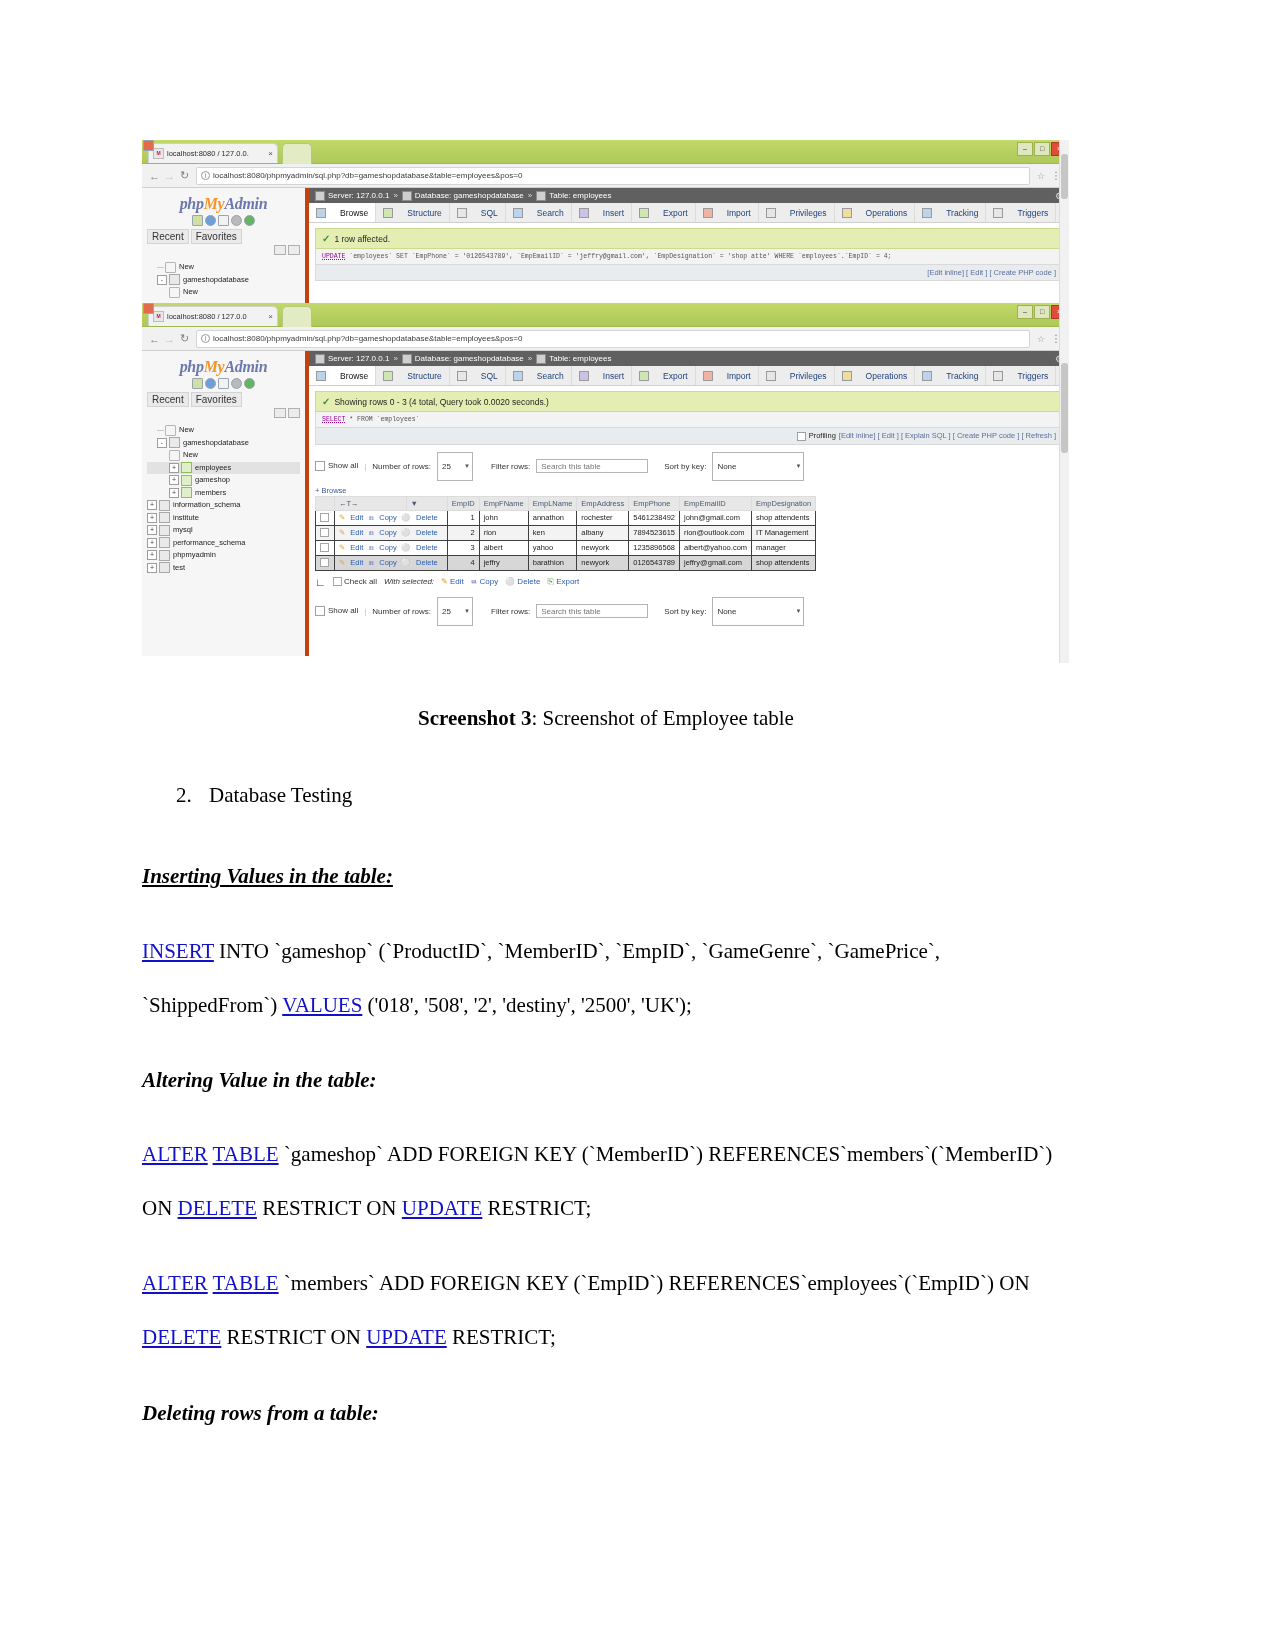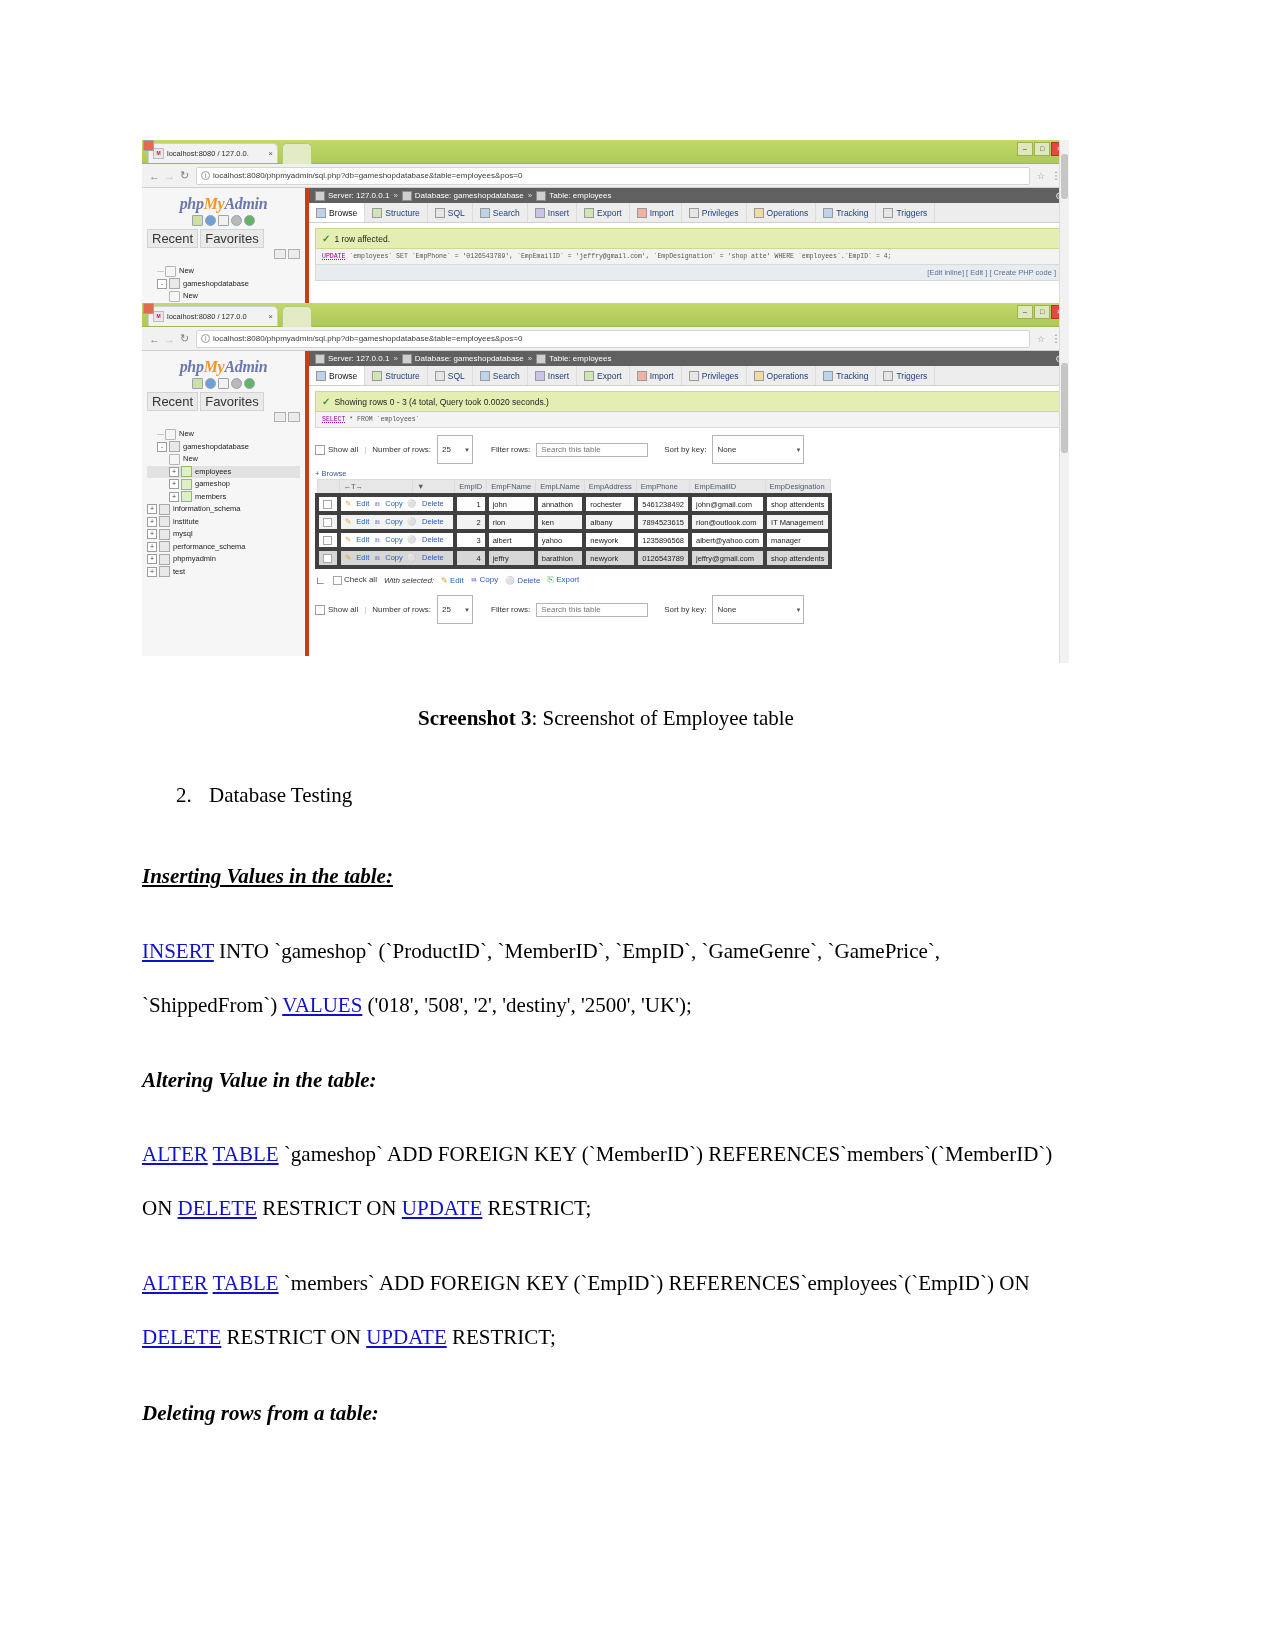--- a/index.html
+++ b/index.html
@@ -117,21 +117,21 @@
     margin: 0 1px; vertical-align: middle;
   }
   .pma-icons i.home { background: #cfe0a2; }
   .pma-icons i.doc  { background: #e36b4d; }
   .pma-icons i.glob { background: #6f9fd8; border-radius: 50%; }
   .pma-icons i.win  { background: #f2f2f2; }
   .pma-icons i.gear { background: #b9b9b9; border-radius: 50%; }
   .pma-icons i.exit { background: #63b463; border-radius: 50%; }
 
   .pma-tabsmall {
-    font-size: 13px; color: #333; margin: 3px 0 1px 0;
+    font-size: 10px; color: #333; margin: 3px 0 1px 0;
   }
   .pma-tabsmall span {
     display: inline-block; padding: 1px 4px; margin-right: 2px;
     background: #eaeaea; border: 1px solid #d3d3d3;
   }
   .pma-minic { text-align: right; font-size: 7px; color: #8a8a8a; }
   .pma-minic i {
     display: inline-block; width: 10px; height: 8px;
     border: 1px solid #b0b0b0; background: #ececec; margin-left: 2px;
     vertical-align: middle;
@@ -177,21 +177,21 @@
   .pma-breadcrumb .grow { flex: 1; }
   .pma-breadcrumb .gear { font-size: 9px; margin-left: 6px; color: #ddd; }
 
   .pma-tabs {
     display: flex; background: #ededed;
     border-bottom: 1px solid #cfcfcf;
     height: 19px; align-items: stretch;
     font-size: 8.5px;
   }
   .pma-tabs .t {
-    display: flex; align-items: center; gap: 3px;
+    display: flex; align-items: center; gap: 14px;
     padding: 0 7px; color: #1f3f7a;
     border-right: 1px solid #dcdcdc;
     white-space: nowrap;
   }
   .pma-tabs .t.active { background: #fff; color: #111; }
   .pma-tabs .t .ic {
     width: 8px; height: 8px; display: inline-block;
     border: 1px solid #9a9a9a; background: #e6e6e6;
   }
   .pma-tabs .t .ic.b { background: #bdd3ec; }
@@ -263,21 +263,21 @@
   table.grid {
     margin: 0 6px; border-collapse: collapse;
     font-size: 7.5px; color: #222; table-layout: auto;
   }
   table.grid th {
     background: #e7e7e7; border: 1px solid #dcdcdc;
     color: #4b5a72; font-weight: normal; font-size: 7.5px;
     padding: 2px 4px; text-align: left; white-space: nowrap;
   }
   table.grid td {
-    border: 4px solid #404040; padding: 2px 4px;
+    border: 1px solid #404040; padding: 2px 4px;
     white-space: nowrap;
   }
   table.grid tr.alt td { background: #f3f3f3; }
   table.grid tr.hi td { background: #d7d7d7; }
   td.acts { white-space: nowrap; }
   td.acts .a { color: #2a5db0; margin-right: 5px; }
   td.acts .pen { color: #d9a02b; }
   td.acts .cp { color: #4b4bc0; }
   td.acts .del { color: #c0392b; }
   .cbcell { width: 10px; }
@@ -622,20 +622,23 @@
             </div>
         </div>
 
         <div class="alertbox">
           <span class="chk">✓</span>
           <span>Showing rows 0 - 3 (4 total, Query took 0.0020 seconds.)</span>
         </div>
         <div class="sqlbox">
           <span class="kw">SELECT</span>
           <span class="id">* FROM `employees`</span>
+        </div>
+        <div class="actionbar">
+          <span class="cb"></span><span class="pf">Profiling</span><span>[Edit inline] [ Edit ] [ Explain SQL ] [ Create PHP code ] [ Refresh ]</span>
         </div>
 
         <div class="optbar">
           <span><span class="cb"></span><span>Show all</span></span>
           <span class="divider">|</span>
           <span>Number of rows:</span>
           <span class="sel" style="width:36px;">
               <span>25</span>
               <span class="arrow">▼</span>
             </span>

